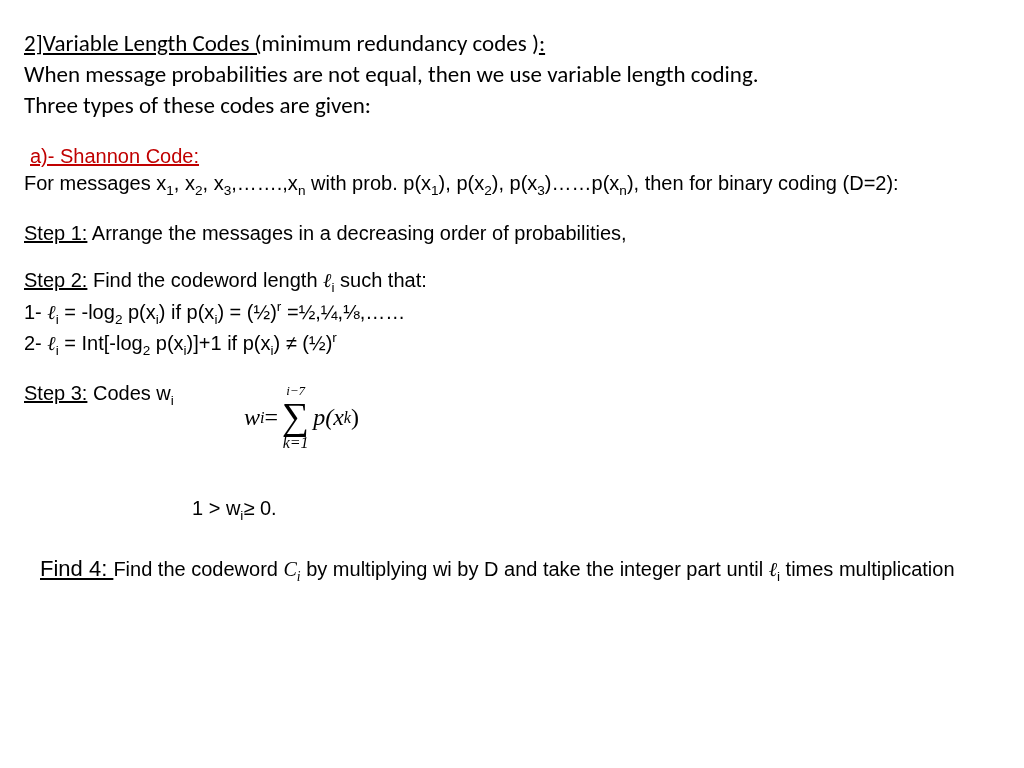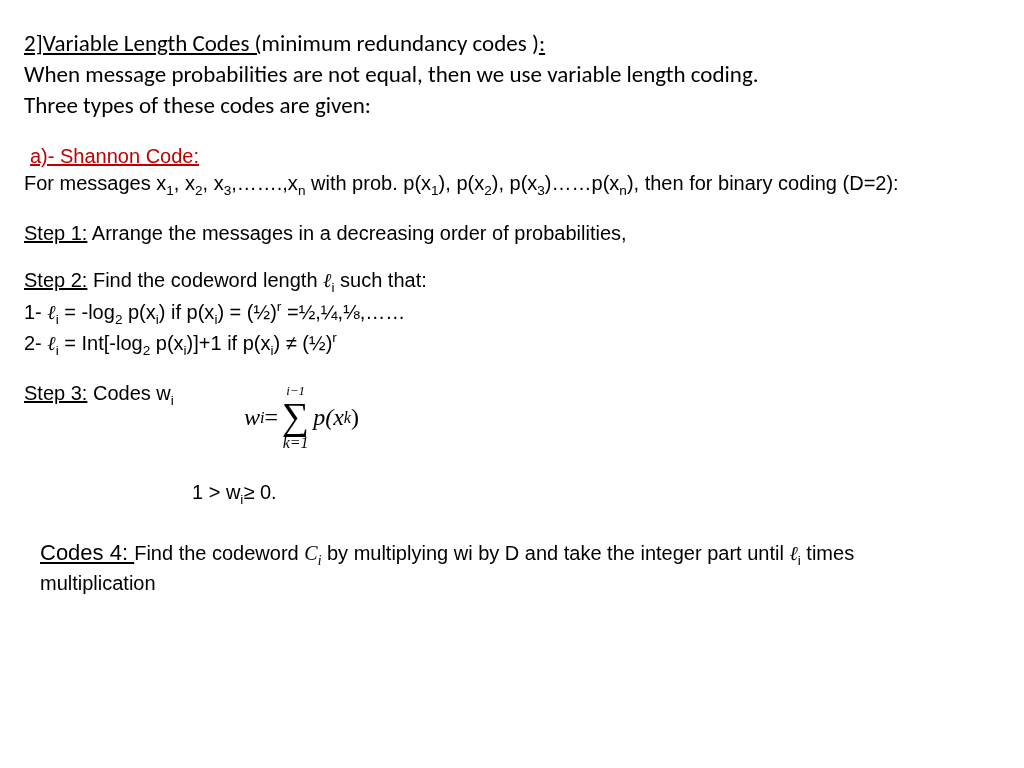--- a/index.html
+++ b/index.html
@@ -20,21 +20,21 @@
     .step-block { font-family: Arial, sans-serif; font-size: 20px; margin-top: 20px; }
     .step-label { text-decoration: underline; }
     .sub { font-size: 0.68em; vertical-align: sub; }
     .sup { font-size: 0.68em; vertical-align: super; }
     .script-ell { font-family: 'Times New Roman', serif; font-style: italic; }
     .formula-row { font-family: 'Times New Roman', serif; font-style: italic; font-size: 24px; margin-left: 220px; margin-top: -26px; display: flex; align-items: center; }
     .sigma-block { display: inline-flex; flex-direction: column; align-items: center; line-height: 1; margin:0 4px;}
     .sigma-top { font-size: 13px; font-style: italic; }
     .sigma-sym { font-size: 38px; font-style: normal; }
     .sigma-bot { font-size: 16px; font-style: italic; }
-    .wline { font-family: Arial, sans-serif; font-size: 20px; margin-left: 168px; margin-top: 28px; }
+    .wline { font-family: Arial, sans-serif; font-size: 20px; margin-left: 168px; margin-top: 44px; }
     .step4 { font-family: Arial, sans-serif; font-size: 20px; margin-top: 28px; margin-left: 16px; padding-right: 40px;}
     .cambria { font-family: 'Cambria Math', 'Times New Roman', serif; font-style: italic; }
     .step4-label { text-decoration: underline; font-size: 22px; }
   </style>
 </head>
 <body>
 
 <div class="title-line">
   <span class="u">2]Variable Length Codes (</span><span>minimum redundancy codes )</span><span class="u">:</span>
 </div>
@@ -65,28 +65,28 @@
 
 <div class="step-block">
   <span class="step-label">Step 3:</span><span> Codes w</span><span class="sub">i</span>
 </div>
 
 <div class="formula-row">
   <span>w</span>
     <span class="sub" style="font-style:italic">i</span>
     <span style="font-style:normal"> = </span>
   <span class="sigma-block">
-    <span class="sigma-top">i−1</span>
+    <span class="sigma-top">i−7</span>
     <span class="sigma-sym">∑</span>
     <span class="sigma-bot">k=1</span>
   </span>
   <span>p(x</span>
     <span class="sub" style="font-style:italic">k</span>
     <span style="font-style:normal"> )</span>
 </div>
 
 <div class="wline">
   <span>1 &gt; w</span><span class="sub">i</span><span>≥ 0.</span>
 </div>
 
 <div class="step4">
-  <span class="step4-label">Codes 4: </span><span>Find the codeword </span><span class="cambria">C</span><span class="cambria sub">i</span><span> by multiplying wi by D and take the integer part until  </span><span class="script-ell">ℓ</span><span class="sub">i</span><span>  times multiplication</span>
+  <span class="step4-label">Find 4: </span><span>Find the codeword </span><span class="cambria">C</span><span class="cambria sub">i</span><span> by multiplying wi by D and take the integer part until  </span><span class="script-ell">ℓ</span><span class="sub">i</span><span>  times multiplication</span>
 </div>
 
 </body></html>

